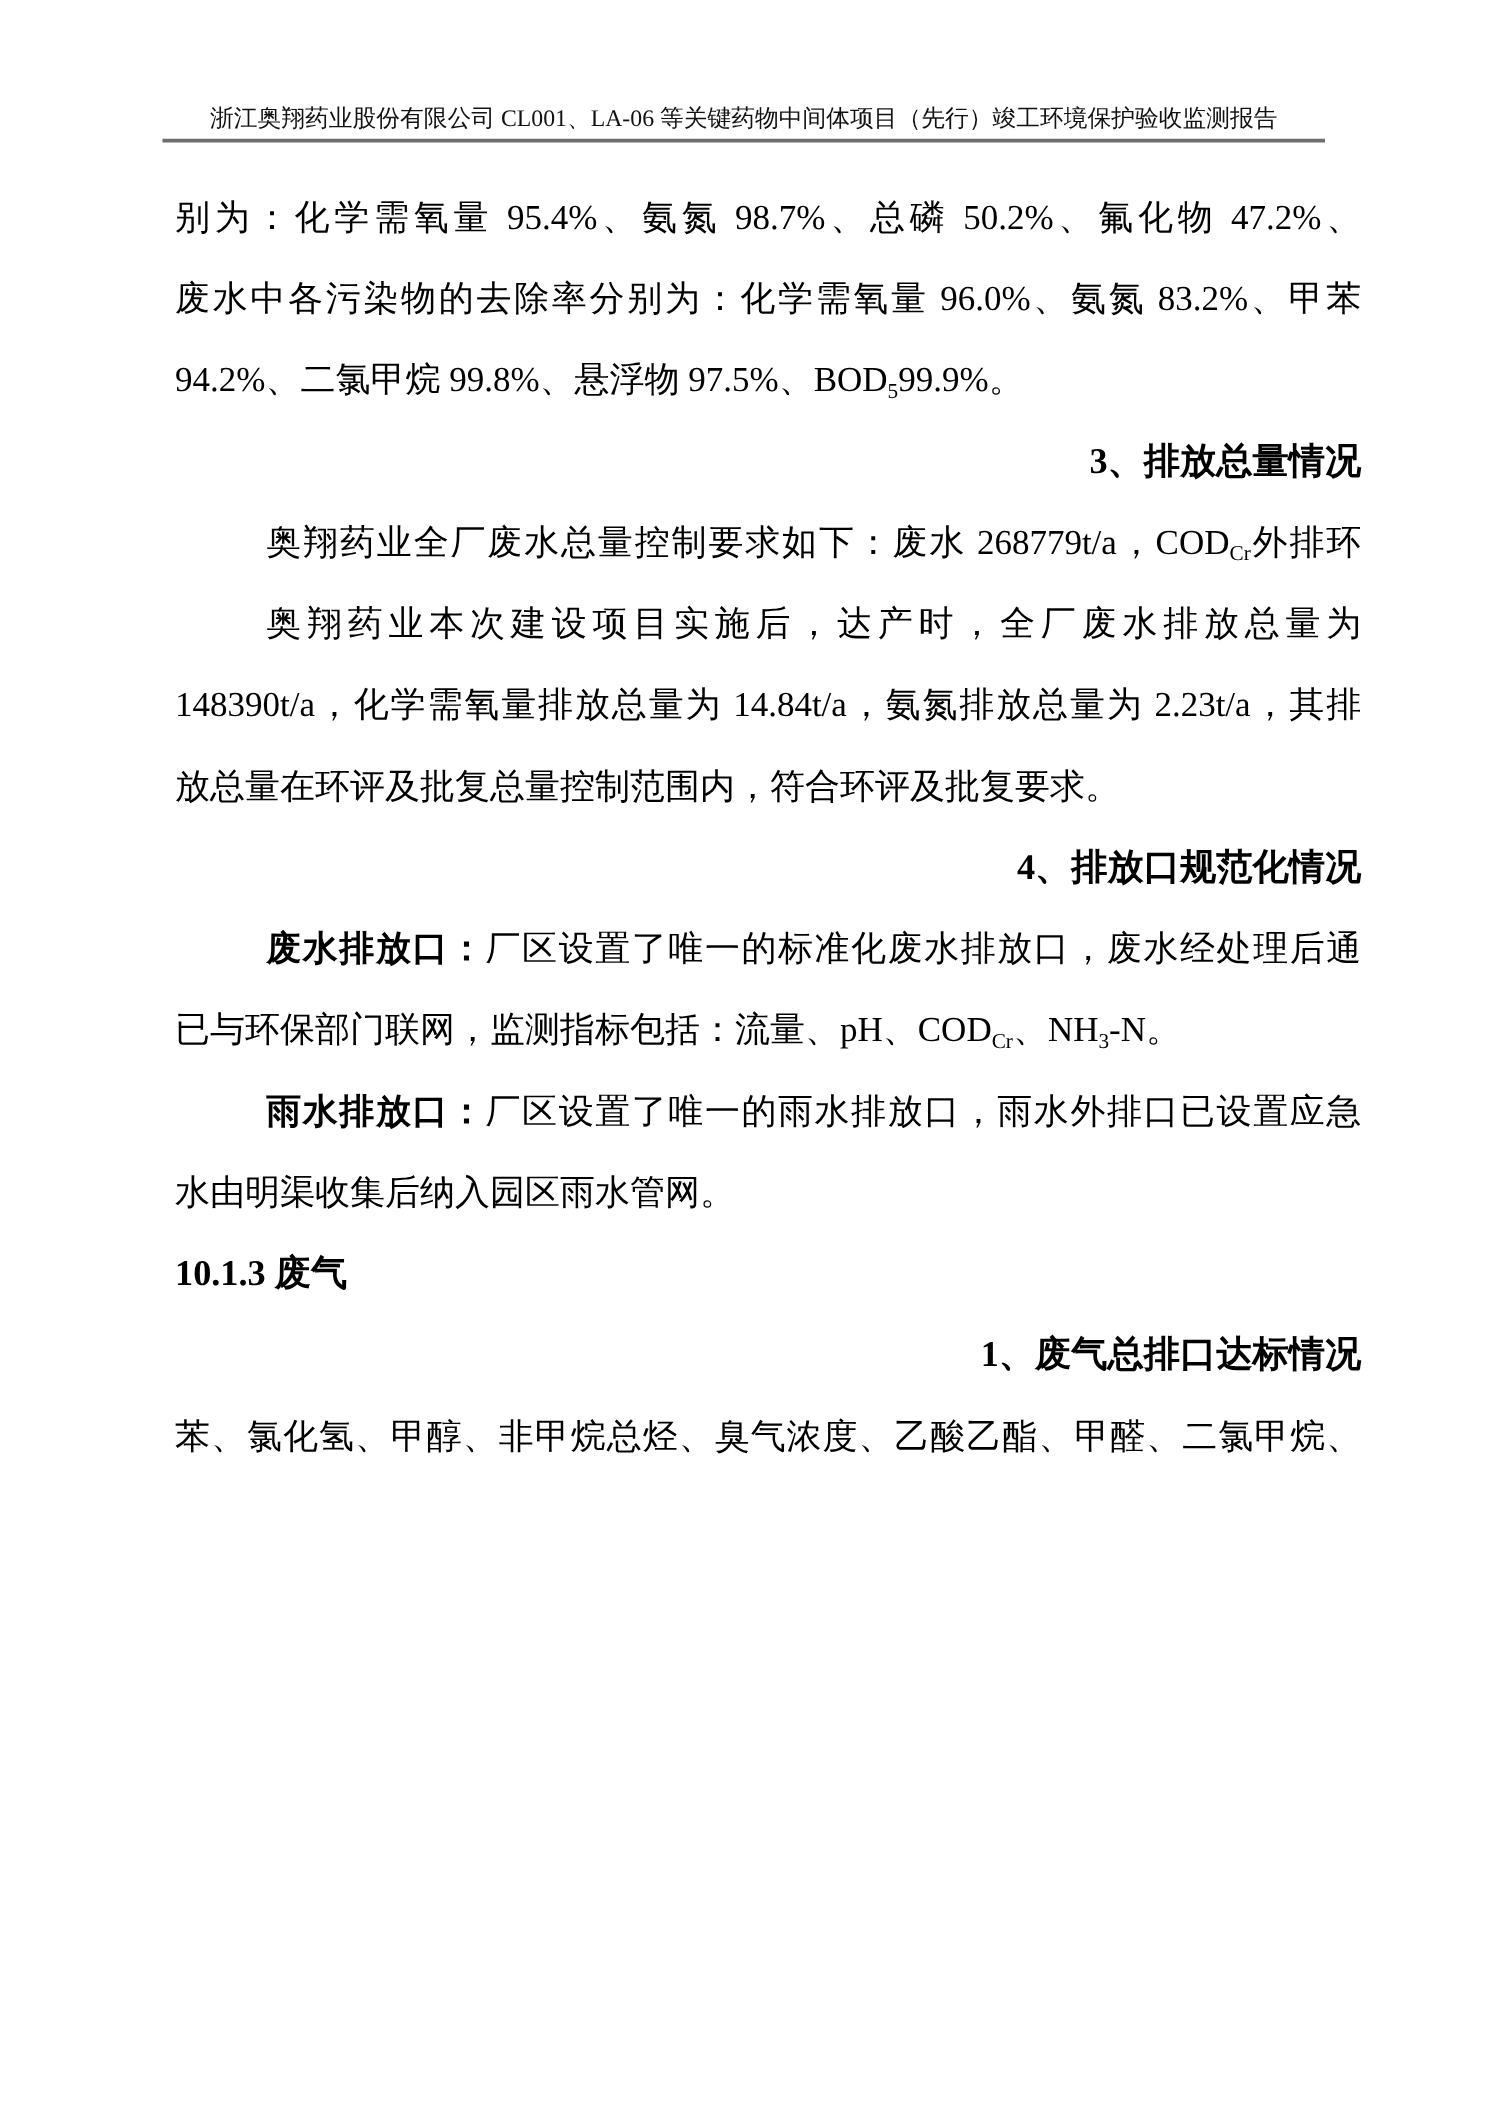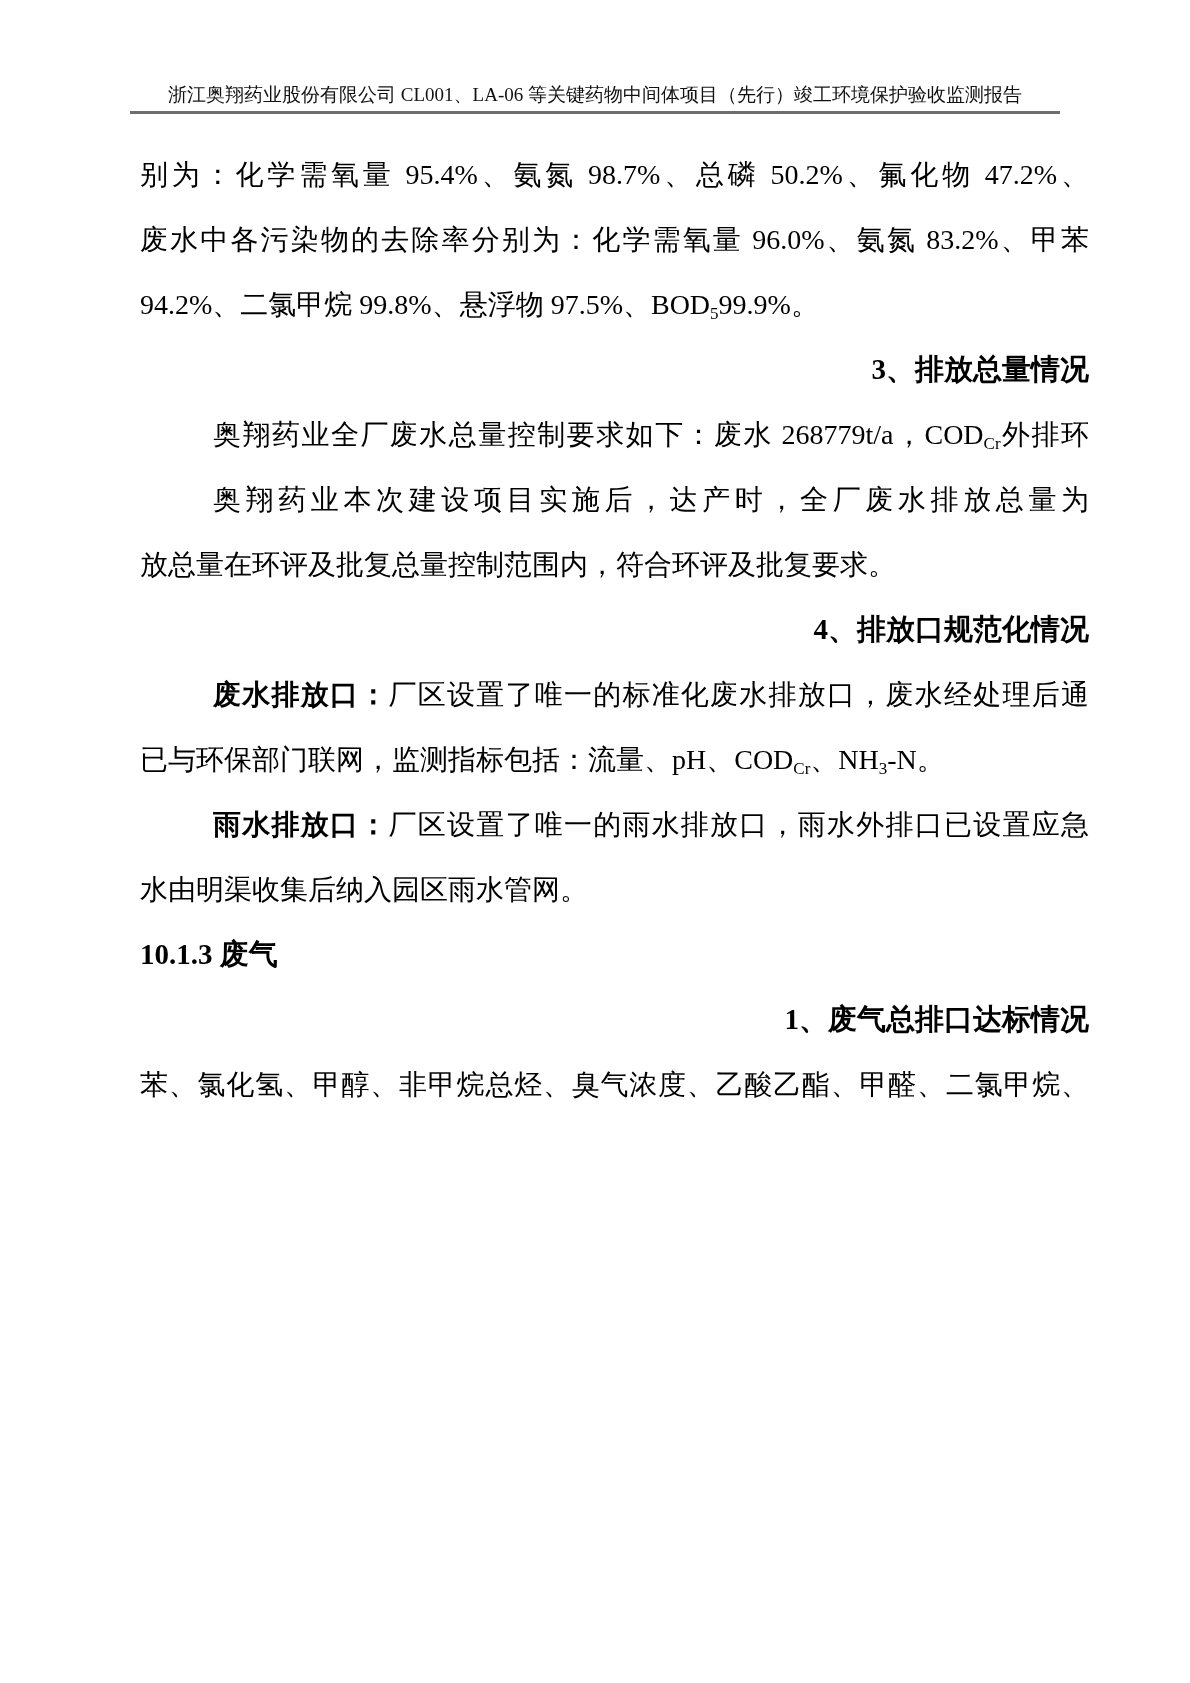--- a/index.html
+++ b/index.html
@@ -56,20 +56,21 @@
 
   <div class="header-rule"></div>
 
   <div class="doc-body">
       <div class="line stretch"><span>别为：化学需氧量 95.4%、氨氮 98.7%、总磷 50.2%、氟化物 47.2%、</span></div>
       <div class="line stretch"><span>废水中各污染物的去除率分别为：化学需氧量 96.0%、氨氮 83.2%、甲苯</span></div>
       <div class="line"><span>94.2%、二氯甲烷 99.8%、悬浮物 97.5%、BOD</span><span class="sub">5</span><span>99.9%。</span></div>
       <div class="line indent heading"><span class="b">3、排放总量情况</span></div>
       <div class="line indent stretch"><span>奥翔药业全厂废水总量控制要求如下：废水 268779t/a，COD</span><span class="sub">Cr</span><span>外排环</span></div>
       <div class="line indent stretch"><span>奥翔药业本次建设项目实施后，达产时，全厂废水排放总量为</span></div>
+      <div class="line stretch"><span>148390t/a，化学需氧量排放总量为 14.84t/a，氨氮排放总量为 2.23t/a，其排</span></div>
       <div class="line"><span>放总量在环评及批复总量控制范围内，符合环评及批复要求。</span></div>
       <div class="line indent heading"><span class="b">4、排放口规范化情况</span></div>
       <div class="line indent stretch"><span class="b">废水排放口：</span><span>厂区设置了唯一的标准化废水排放口，废水经处理后通</span></div>
       <div class="line"><span>已与环保部门联网，监测指标包括：流量、pH、COD</span><span class="sub">Cr</span><span>、NH</span><span class="sub">3</span><span>-N。</span></div>
       <div class="line indent stretch"><span class="b">雨水排放口：</span><span>厂区设置了唯一的雨水排放口，雨水外排口已设置应急</span></div>
       <div class="line"><span>水由明渠收集后纳入园区雨水管网。</span></div>
       <div class="line heading"><span class="b">10.1.3 废气</span></div>
       <div class="line indent heading"><span class="b">1、废气总排口达标情况</span></div>
       <div class="line stretch"><span>苯、氯化氢、甲醇、非甲烷总烃、臭气浓度、乙酸乙酯、甲醛、二氯甲烷、</span></div>
     </div>

